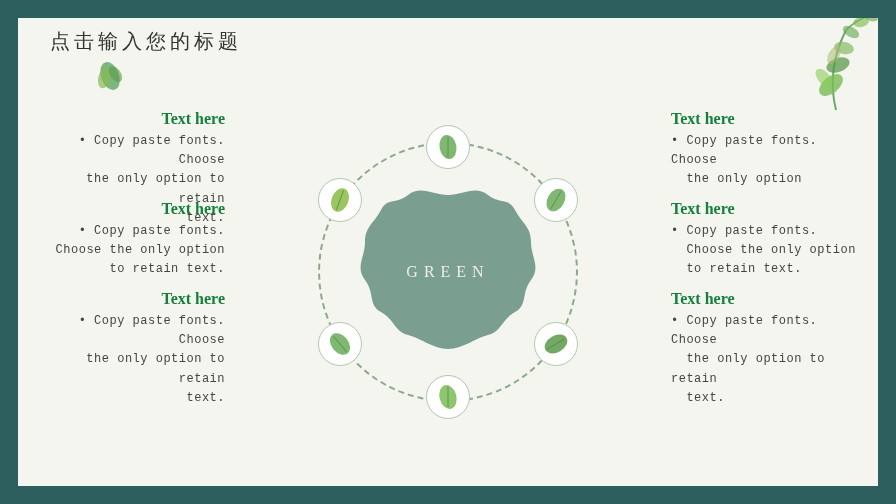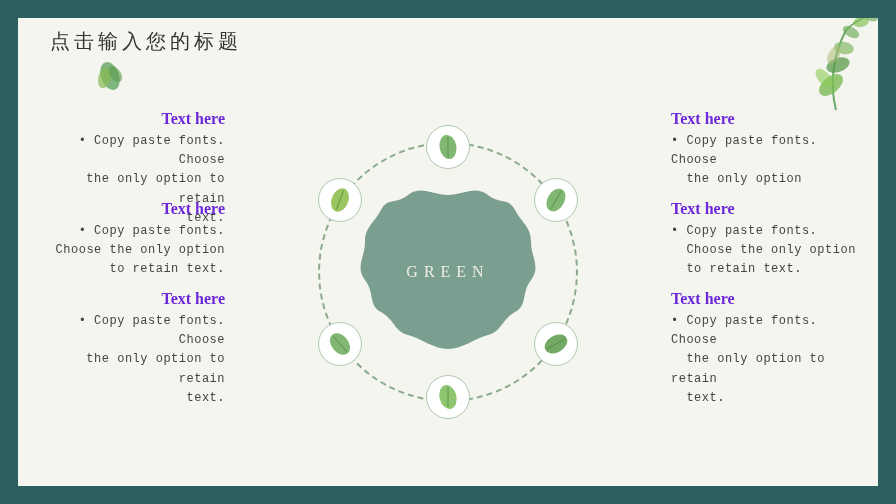--- a/index.html
+++ b/index.html
@@ -114,21 +114,21 @@
 
     
     .text-block {
       position: absolute;
       width: 195px;
     }
 
     .text-block-title {
       font-size: 16px;
       font-weight: bold;
-      color: #6d28d9;
+      color: #15803d;
       font-family: Georgia, serif;
       margin-bottom: 4px;
     }
 
     .text-block-body {
       font-size: 12px;
       color: #444;
       line-height: 1.6;
       font-family: 'Courier New', monospace;
       letter-spacing: 0.5px;

